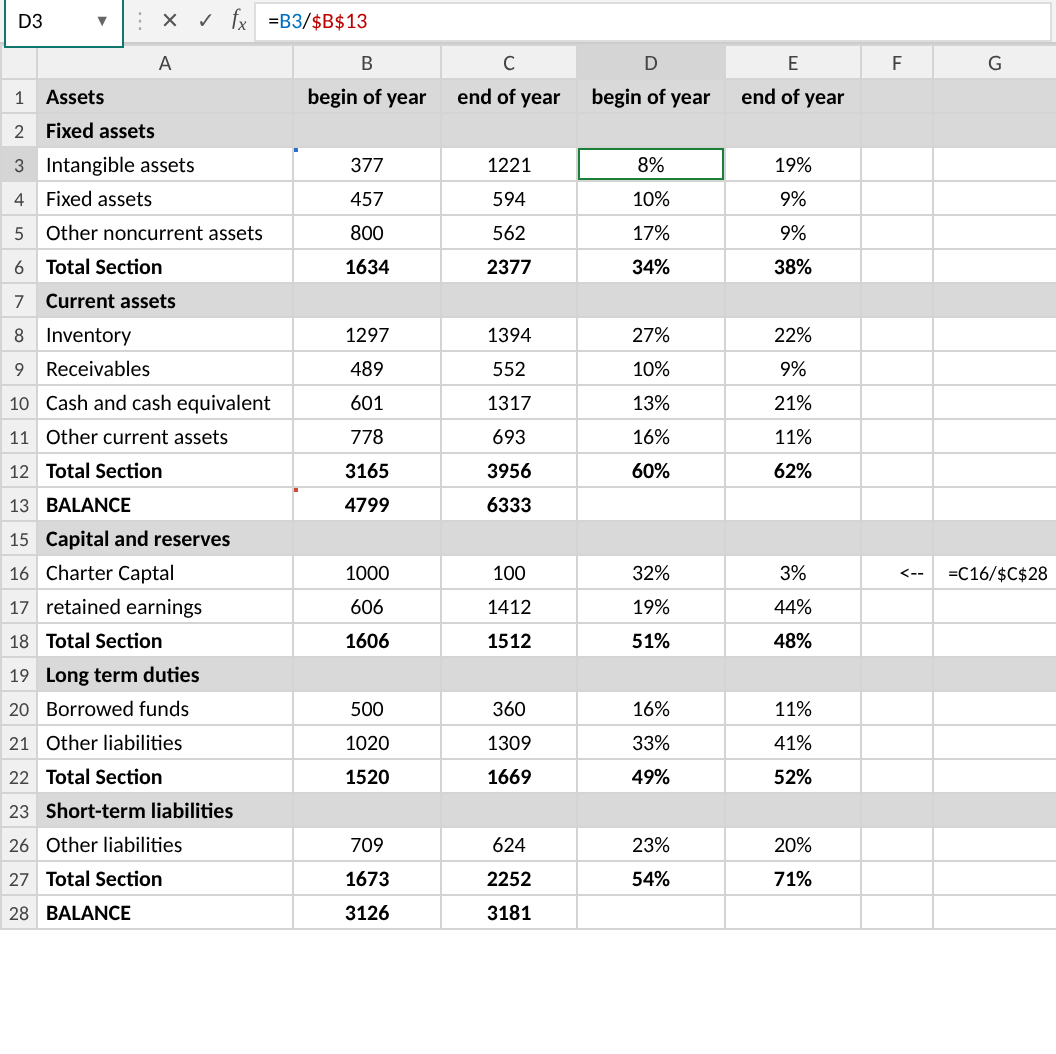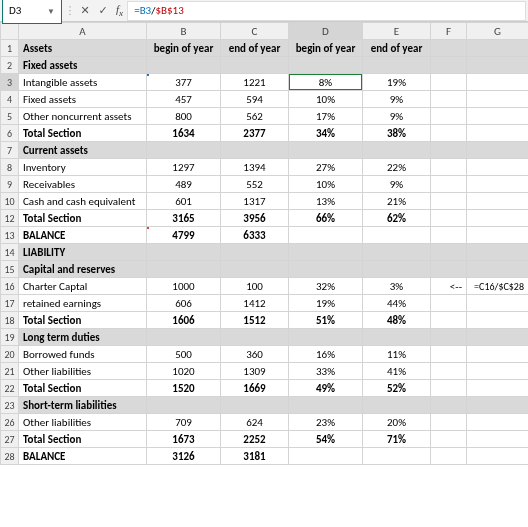--- a/index.html
+++ b/index.html
@@ -252,45 +252,45 @@
       <tr>
         <td class="rowhdr">10</td>
         <td class="cell acol">Cash and cash equivalent</td>
         <td class="cell numc">601</td>
         <td class="cell numc">1317</td>
         <td class="cell numc">13%</td>
         <td class="cell numc">21%</td>
         <td class="cell numc"></td>
         <td class="cell numc"></td>
       </tr>
+      <tr>
+        <td class="rowhdr">11</td>
+        <td class="cell acol">Other current assets</td>
+        <td class="cell numc">778</td>
+        <td class="cell numc">693</td>
+        <td class="cell numc">16%</td>
+        <td class="cell numc">11%</td>
+        <td class="cell numc"></td>
+        <td class="cell numc"></td>
+      </tr>
       <tr class="bold">
         <td class="rowhdr">12</td>
         <td class="cell acol">Total Section</td>
         <td class="cell numc">3165</td>
         <td class="cell numc">3956</td>
-        <td class="cell numc">66%</td>
+        <td class="cell numc">60%</td>
         <td class="cell numc">62%</td>
         <td class="cell numc"></td>
         <td class="cell numc"></td>
       </tr>
       <tr class="bold">
         <td class="rowhdr">13</td>
         <td class="cell acol">BALANCE</td>
         <td class="cell numc sel-red">4799</td>
         <td class="cell numc">6333</td>
-        <td class="cell numc"></td>
-        <td class="cell numc"></td>
-        <td class="cell numc"></td>
-        <td class="cell numc"></td>
-      </tr>
-      <tr class="hdr-row bold">
-        <td class="rowhdr">14</td>
-        <td class="cell acol">LIABILITY</td>
-        <td class="cell numc"></td>
-        <td class="cell numc"></td>
         <td class="cell numc"></td>
         <td class="cell numc"></td>
         <td class="cell numc"></td>
         <td class="cell numc"></td>
       </tr>
       <tr class="hdr-row bold">
         <td class="rowhdr">15</td>
         <td class="cell acol">Capital and reserves</td>
         <td class="cell numc"></td>
         <td class="cell numc"></td>

